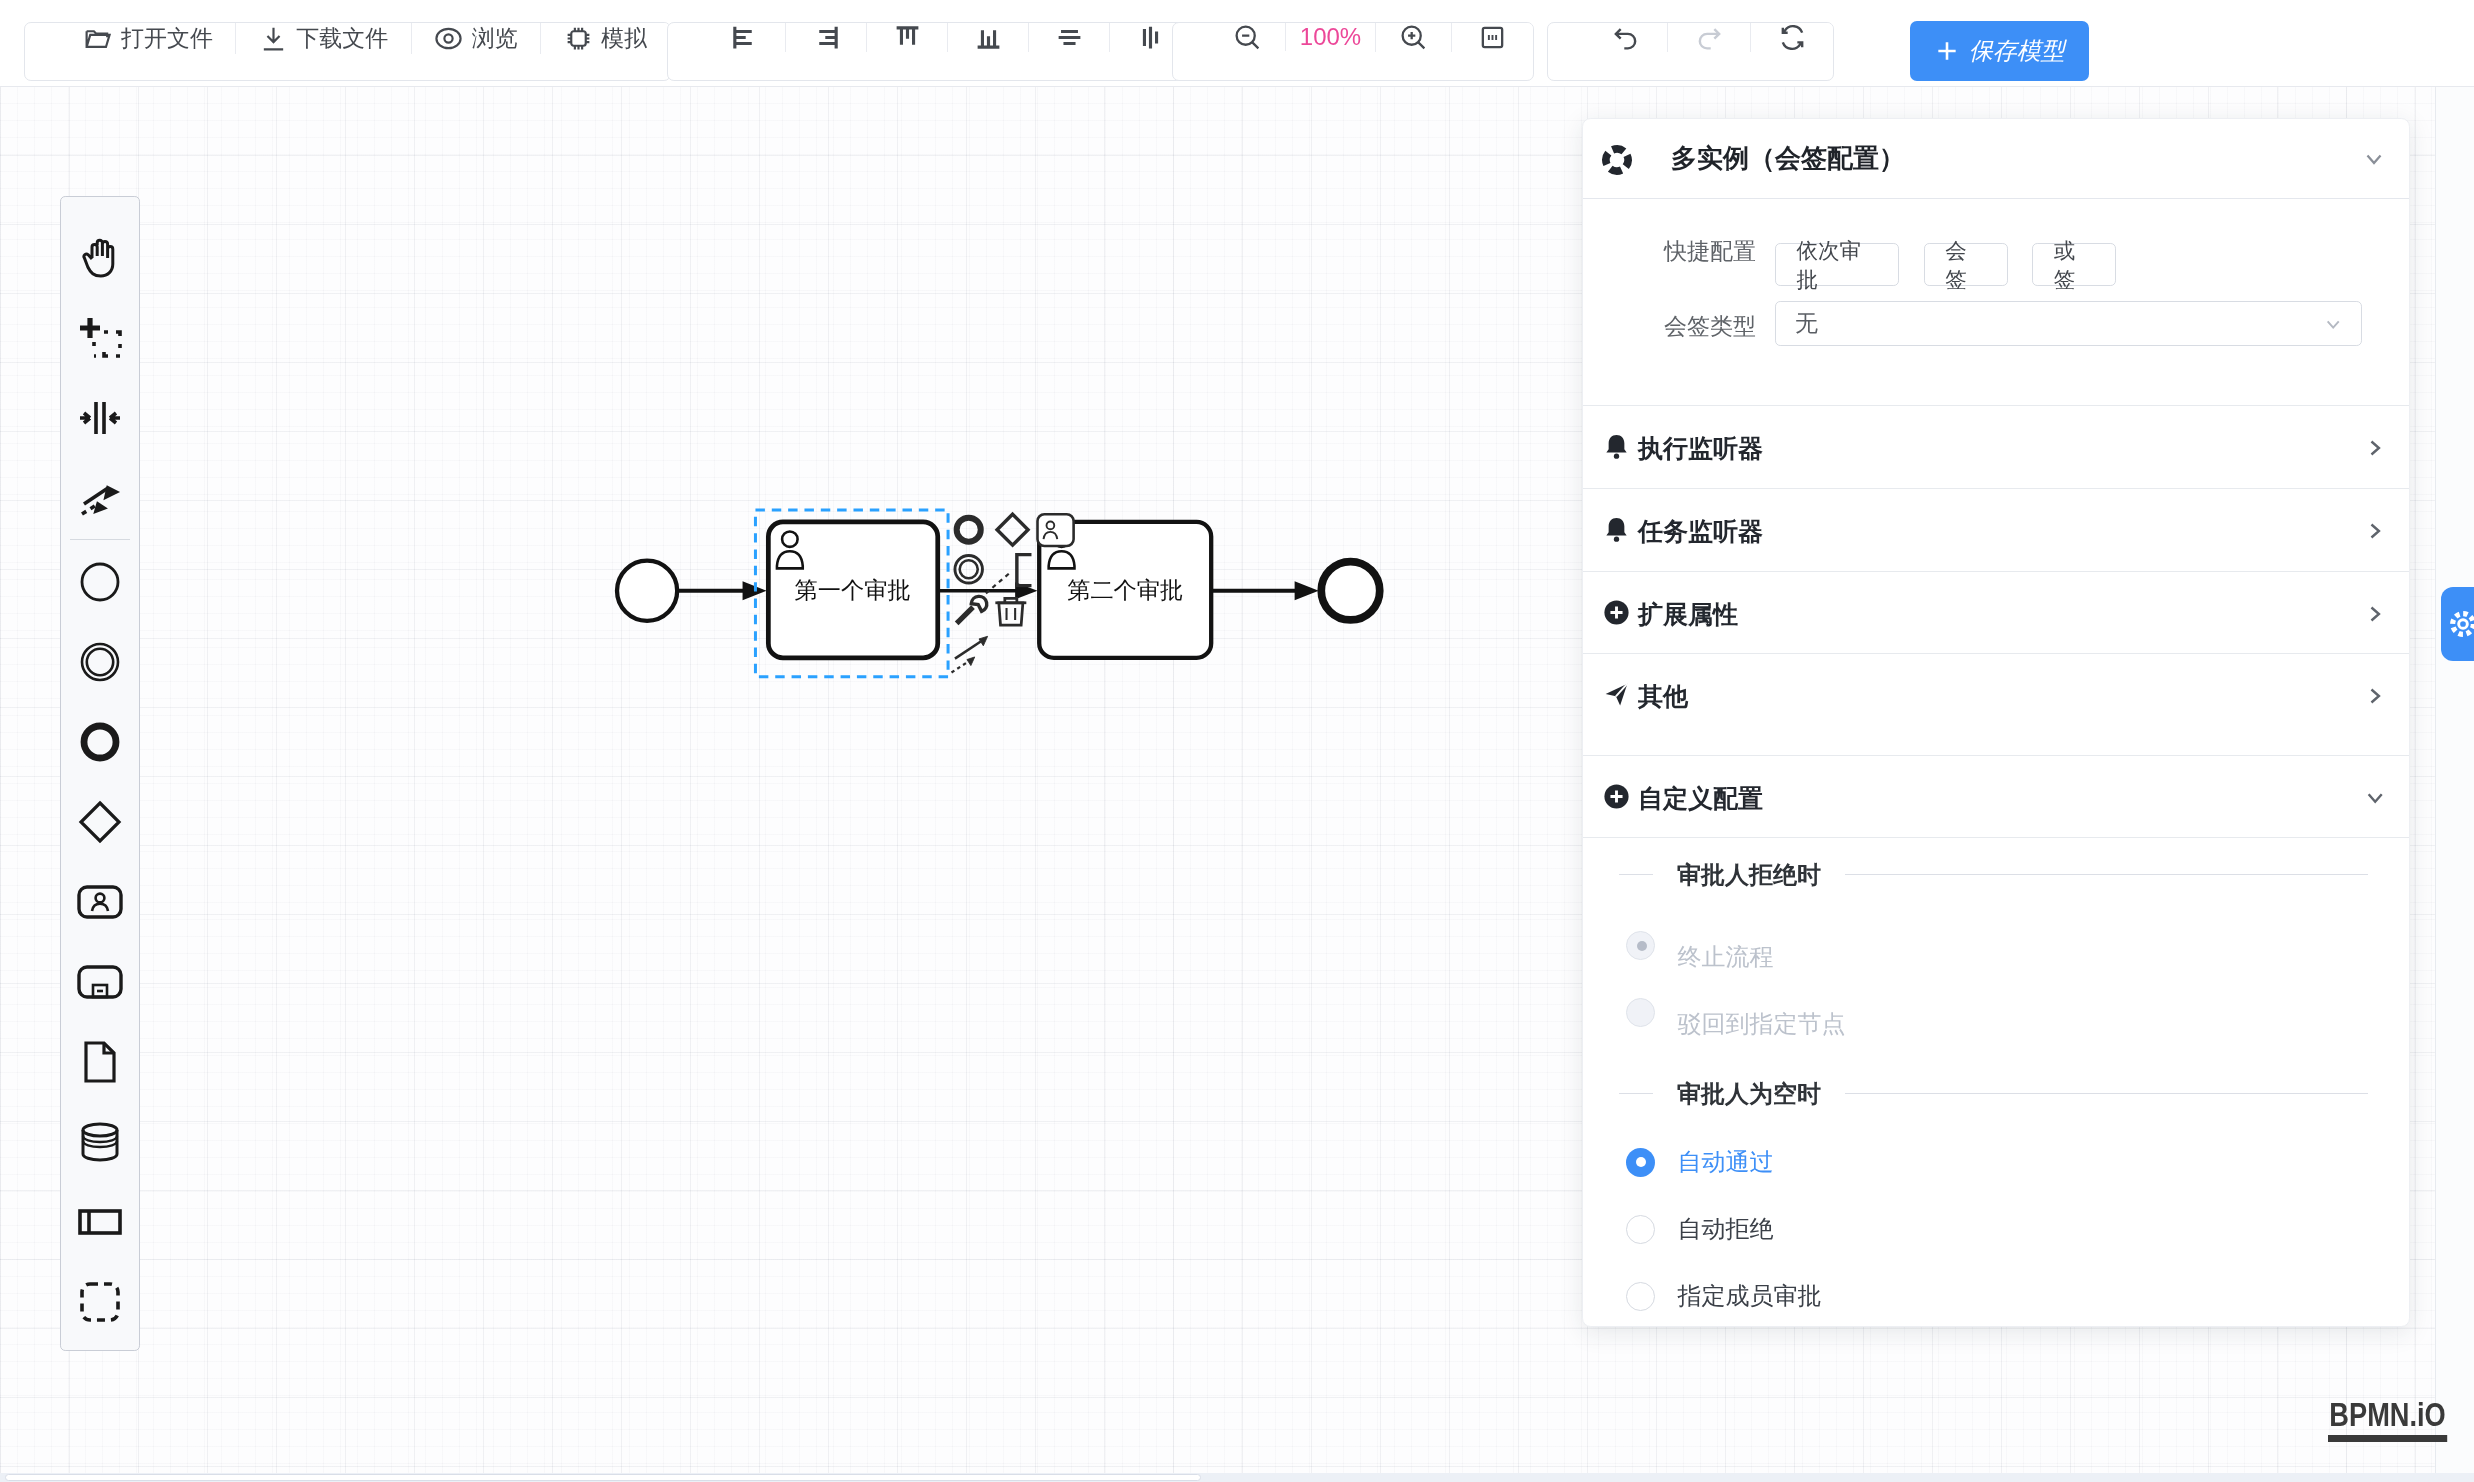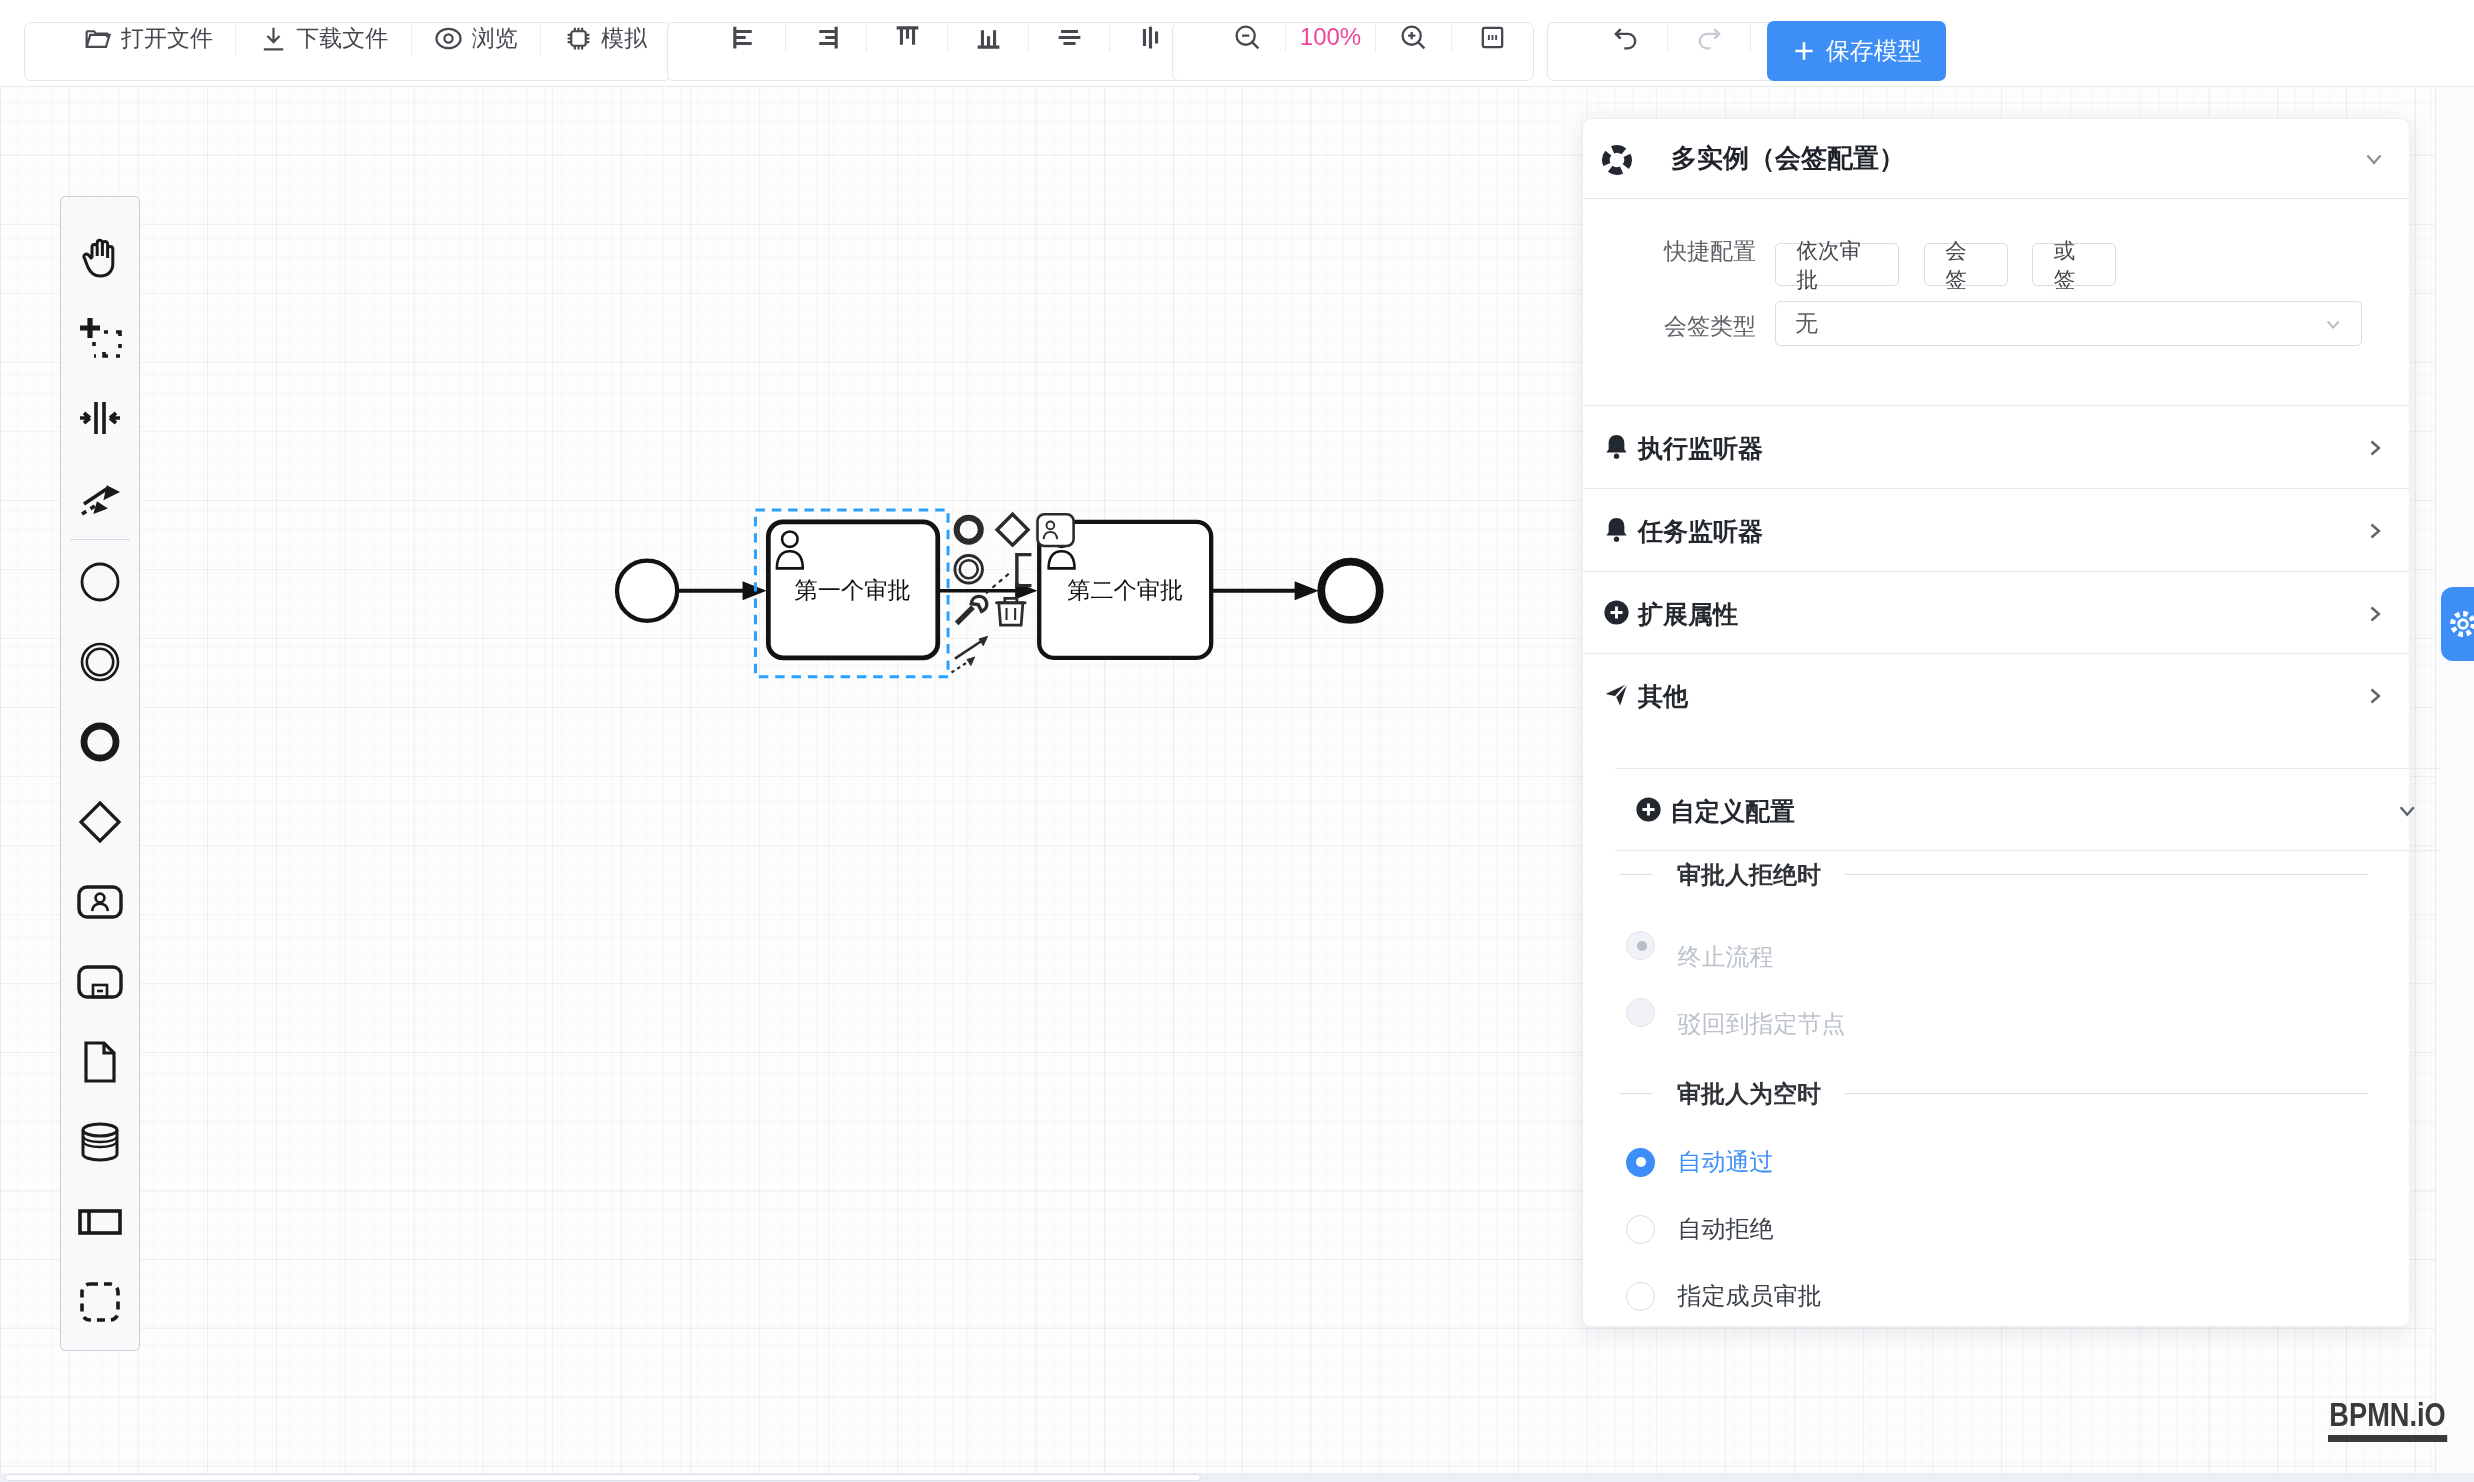--- a/index.html
+++ b/index.html
@@ -6,22 +6,22 @@
     font-family:"Liberation Sans","DejaVu Sans",sans-serif;background:#fff;}
   .abs{position:absolute;}
   
   #topbar{position:absolute;left:0;top:0;width:2475px;height:86px;background:#fff;border-bottom:0.9px solid #e7e9ee;z-index:30;}
   .tb-group{position:absolute;top:22.4px;height:57px;display:flex;align-items:flex-start;background:#fff;border:0.9px solid #e3e6ec;border-radius:6.9px;overflow:hidden;padding-left:36px;}
   .tb-btn{display:flex;align-items:center;justify-content:center;gap:8.6px;padding:0 22.4px;font-size:23px;color:#45494f;border-left:0.9px solid #e9ebf0;cursor:pointer;white-space:nowrap;background:#fff;}
   .tb-btn:first-child{border-left:none;}
   .tb-btn.iconic{width:81px;padding:0;box-sizing:border-box;}
   .tb-btn svg{flex:0 0 auto;}
   .zoom-level{font-size:24px;color:#ec4899;}
-  #save-btn{position:absolute;left:1767px;top:20.6px;height:60px;width:179px;display:flex;align-items:center;justify-content:center;gap:8.6px;
-    background:#3d8ff7;color:#fff;font-size:24px;border-radius:6.9px;cursor:pointer;}
+  #save-btn{position:absolute;left:1910px;top:20.6px;height:60px;width:179px;display:flex;align-items:center;justify-content:center;gap:8.6px;
+    background:#3d8ff7;color:#fff;font-size:24px;border-radius:6.9px;cursor:pointer;font-style:italic;}
   
   #canvas{position:absolute;left:0;top:86px;width:2437px;height:1387px;background-color:#fdfdfe;
     background-image:
       linear-gradient(to right, rgba(30,40,70,0.06) 0.9px, transparent 0.9px),
       linear-gradient(to bottom, rgba(30,40,70,0.06) 0.9px, transparent 0.9px),
       linear-gradient(to right, rgba(30,40,70,0.022) 0.9px, transparent 0.9px),
       linear-gradient(to bottom, rgba(30,40,70,0.022) 0.9px, transparent 0.9px);
     background-size:69px 69px,69px 69px,17px 17px,17px 17px;}
   #right-gutter{position:absolute;right:0;top:86px;width:38px;height:1387px;background:#fbfcfd;border-left:0.9px solid #e7eaef;z-index:5;}
   
@@ -426,21 +426,21 @@
   <div class="sect" style="top:534px">
     <svg class="sicon" width="29" height="29" viewBox="0 0 24 24">
         <path d="M3 11.5L21 3l-6 18-3.5-7.5z" fill="#23272e"></path>
         <path d="M11.5 13.5L21 3" stroke="#fff" stroke-width="1.6"></path>
       </svg>
     <span class="slabel">其他</span>
     <svg class="chev" width="22.4" height="26" viewBox="0 0 24 24" fill="none" stroke="#5f646c" stroke-width="2.6">
         <path d="M8 5l8 7-8 7"></path>
       </svg>
   </div>
-  <div class="sect" style="top:649px;border-bottom:0.9px solid #e7eaee;margin-left:32px;">
+  <div class="sect" style="top:636px;border-bottom:0.9px solid #e7eaee;">
     <svg class="sicon" width="29" height="29" viewBox="0 0 24 24">
         <circle cx="12" cy="12" r="10" fill="#23272e"></circle>
         <path d="M12 7v10M7 12h10" stroke="#fff" stroke-width="2.4"></path>
       </svg>
     <span class="slabel">自定义配置</span>
     <svg class="chev" width="22.4" height="26" viewBox="0 0 24 24" fill="none" stroke="#5f646c" stroke-width="2.6">
         <path d="M5 8l7 8 7-8"></path>
       </svg>
   </div>
 

